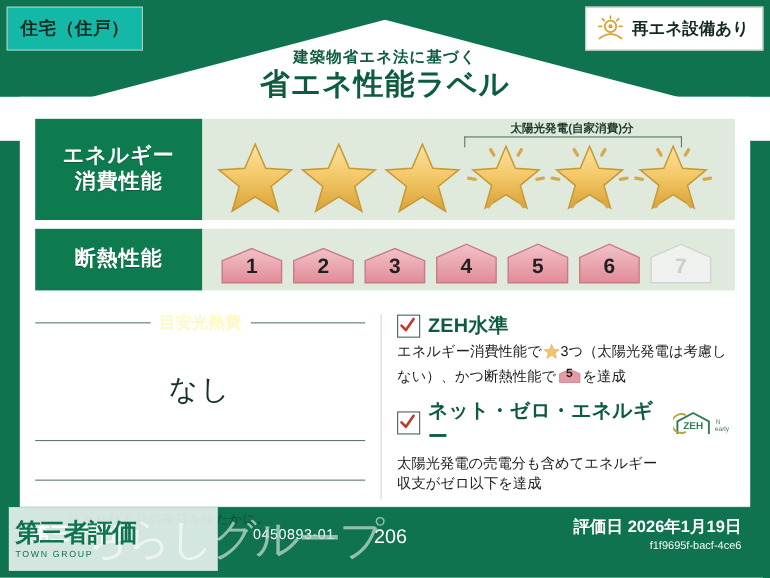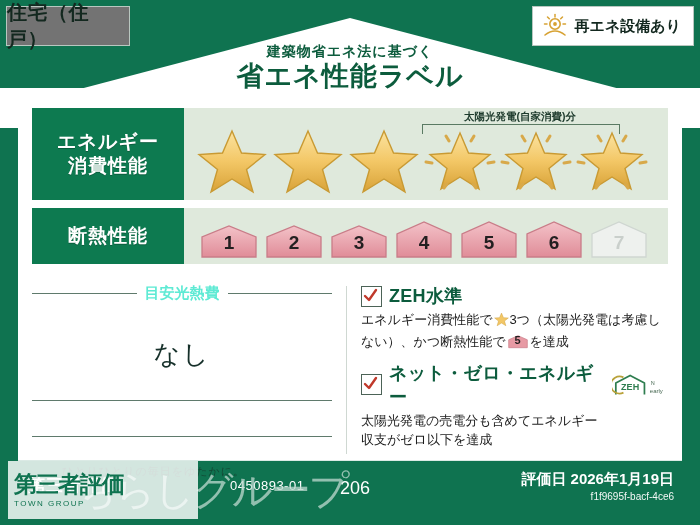--- a/index.html
+++ b/index.html
@@ -25,23 +25,23 @@
   }
 
   
   .card-white{
     position:absolute;left:18px;top:88px;width:664px;height:372px;background:#ffffff;
   }
 
   
   .tag-house{
     position:absolute;left:6px;top:6px;width:122px;height:38px;
-    background:#737373;border:1px solid #b9c7c0;
-    display:flex;align-items:center;justify-content:flex-start;
-    font-size:20px;font-weight:bold;color:#13281f;letter-spacing:0.5px;
+    background:#14b8a6;border:1px solid #b9c7c0;
+    display:flex;align-items:center;justify-content:center;
+    font-size:16px;font-weight:bold;color:#13281f;letter-spacing:0.5px;
   }
 
   
   .tag-renew{
     position:absolute;right:6px;top:6px;height:38px;
     background:#ffffff;border:1px solid #b9c7c0;
     display:flex;align-items:center;gap:6px;padding:0 12px 0 8px;
     font-size:15px;font-weight:bold;color:#13281f;
   }
   .sun-ico{width:28px;height:28px;flex:0 0 28px;}
@@ -101,21 +101,21 @@
     font-size:19px;font-weight:bold;color:#231f20;
   }
   .grade.off span{color:#c9cfcb;}
 
   
   .bottom{position:absolute;left:32px;top:284px;width:636px;height:172px;display:flex;}
   .bcol-left{width:300px;flex:0 0 300px;position:relative;}
   .bdivider{width:1px;flex:0 0 1px;background:#cfd8d2;margin:2px 14px 2px 14px;}
   .bcol-right{flex:1;position:relative;}
 
-  .cost-head{display:flex;align-items:center;gap:8px;color:#5eead4;}
+  .cost-head{display:flex;align-items:center;gap:8px;color:#fef9c3;}
   .cost-head .line{flex:1;height:1px;background:#5f7a6c;}
   .cost-head .txt{font-size:15px;font-weight:bold;white-space:nowrap;}
   .cost-value{
     text-align:center;font-size:26px;color:#16302a;
     margin-top:34px;letter-spacing:2px;
   }
   .cost-rule{position:absolute;left:0;right:0;top:116px;height:1px;background:#5f7a6c;}
   .cost-rule2{position:absolute;left:0;right:0;top:152px;height:1px;background:#5f7a6c;}
   .cost-note{
     position:absolute;left:0;right:0;top:124px;

